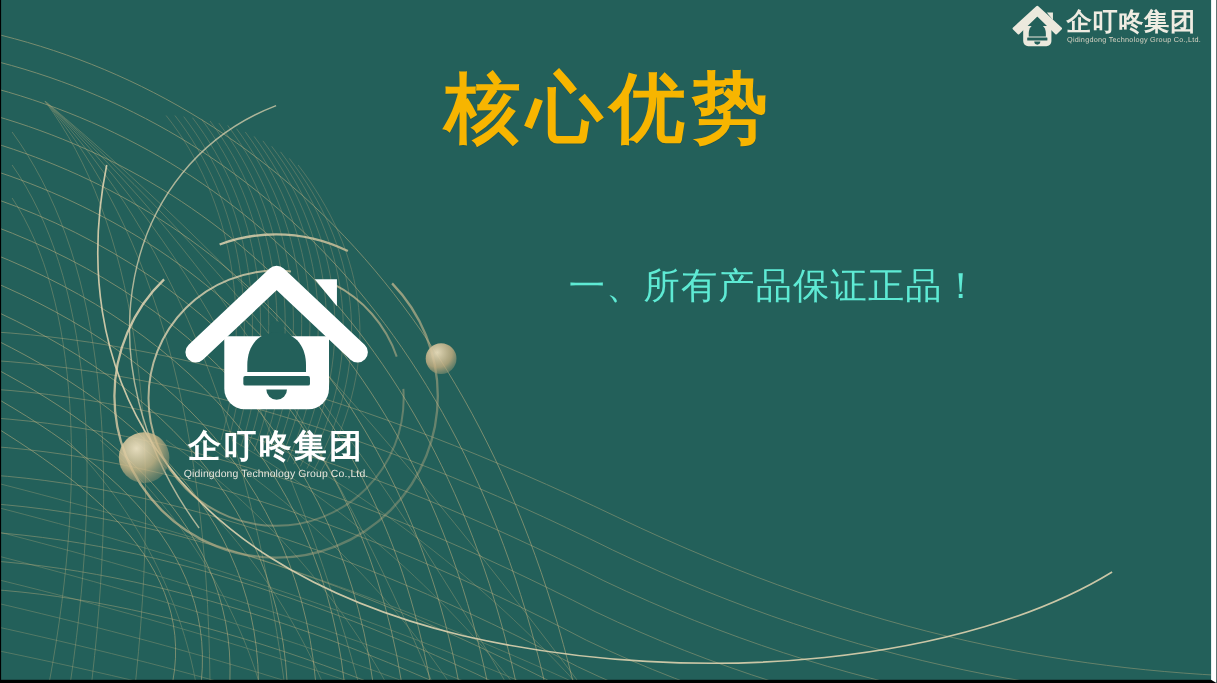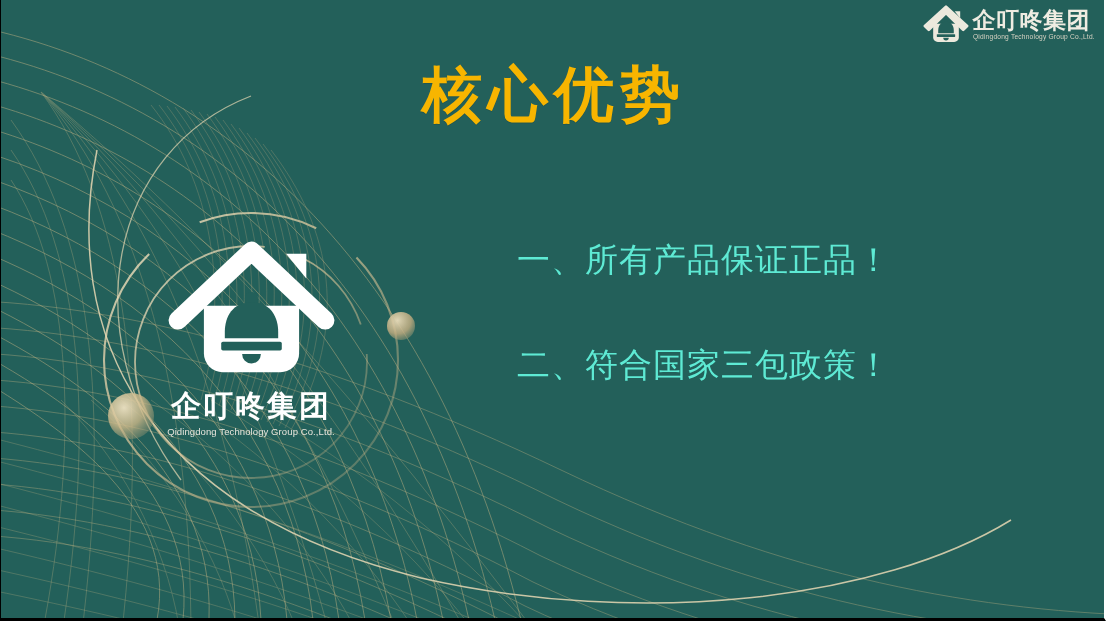--- a/index.html
+++ b/index.html
@@ -13,21 +13,21 @@
 
   #slide {
     position: relative;
     width: 1106px;
     height: 621px;
     overflow: hidden;
     background: #23605a;
     box-sizing: border-box;
     border-bottom: 3px solid #000000;
     border-left: 1px solid #000000;
-    border-right: 2px solid #ffffff;
+    border-right: 5px solid #ffffff;
   }
 
   
   #bg-decor {
     position: absolute;
     inset: 0;
     width: 1106px;
     height: 621px;
     pointer-events: none;
   }
@@ -72,21 +72,21 @@
     transform-origin: left center;
   }
 
   
   #slide-title {
     position: absolute;
     top: 63px;
     left: 0;
     width: 1106px;
     text-align: center;
-    font-size: 60px;
+    font-size: 69px;
     font-weight: 700;
     color: #f7b500;
     letter-spacing: 6px;
     line-height: 1.05;
     font-family: "DejaVu Sans", "Liberation Sans", sans-serif;
     text-shadow: 0 1px 0 rgba(0,0,0,0.10);
   }
 
   
   #brand-emblem {
@@ -305,16 +305,15 @@
         <rect x="39" y="72" width="42" height="6" rx="1.2"></rect>
         <path d="M53.5 80.5 h13 a6.5 6.5 0 0 1 -13 0 z"></path>
       </g>
     </svg>
     <div class="be-cn">企叮咚集团</div>
     <div class="be-en">Qidingdong Technology Group Co.,Ltd.</div>
   </div>
 
   <div id="advantage-list">
     <div class="adv-item">一、所有产品保证正品！</div>
-    <div class="adv-item">二、符合国家三包政策！</div>
   </div>
 
 </div>
 
 </body></html>

